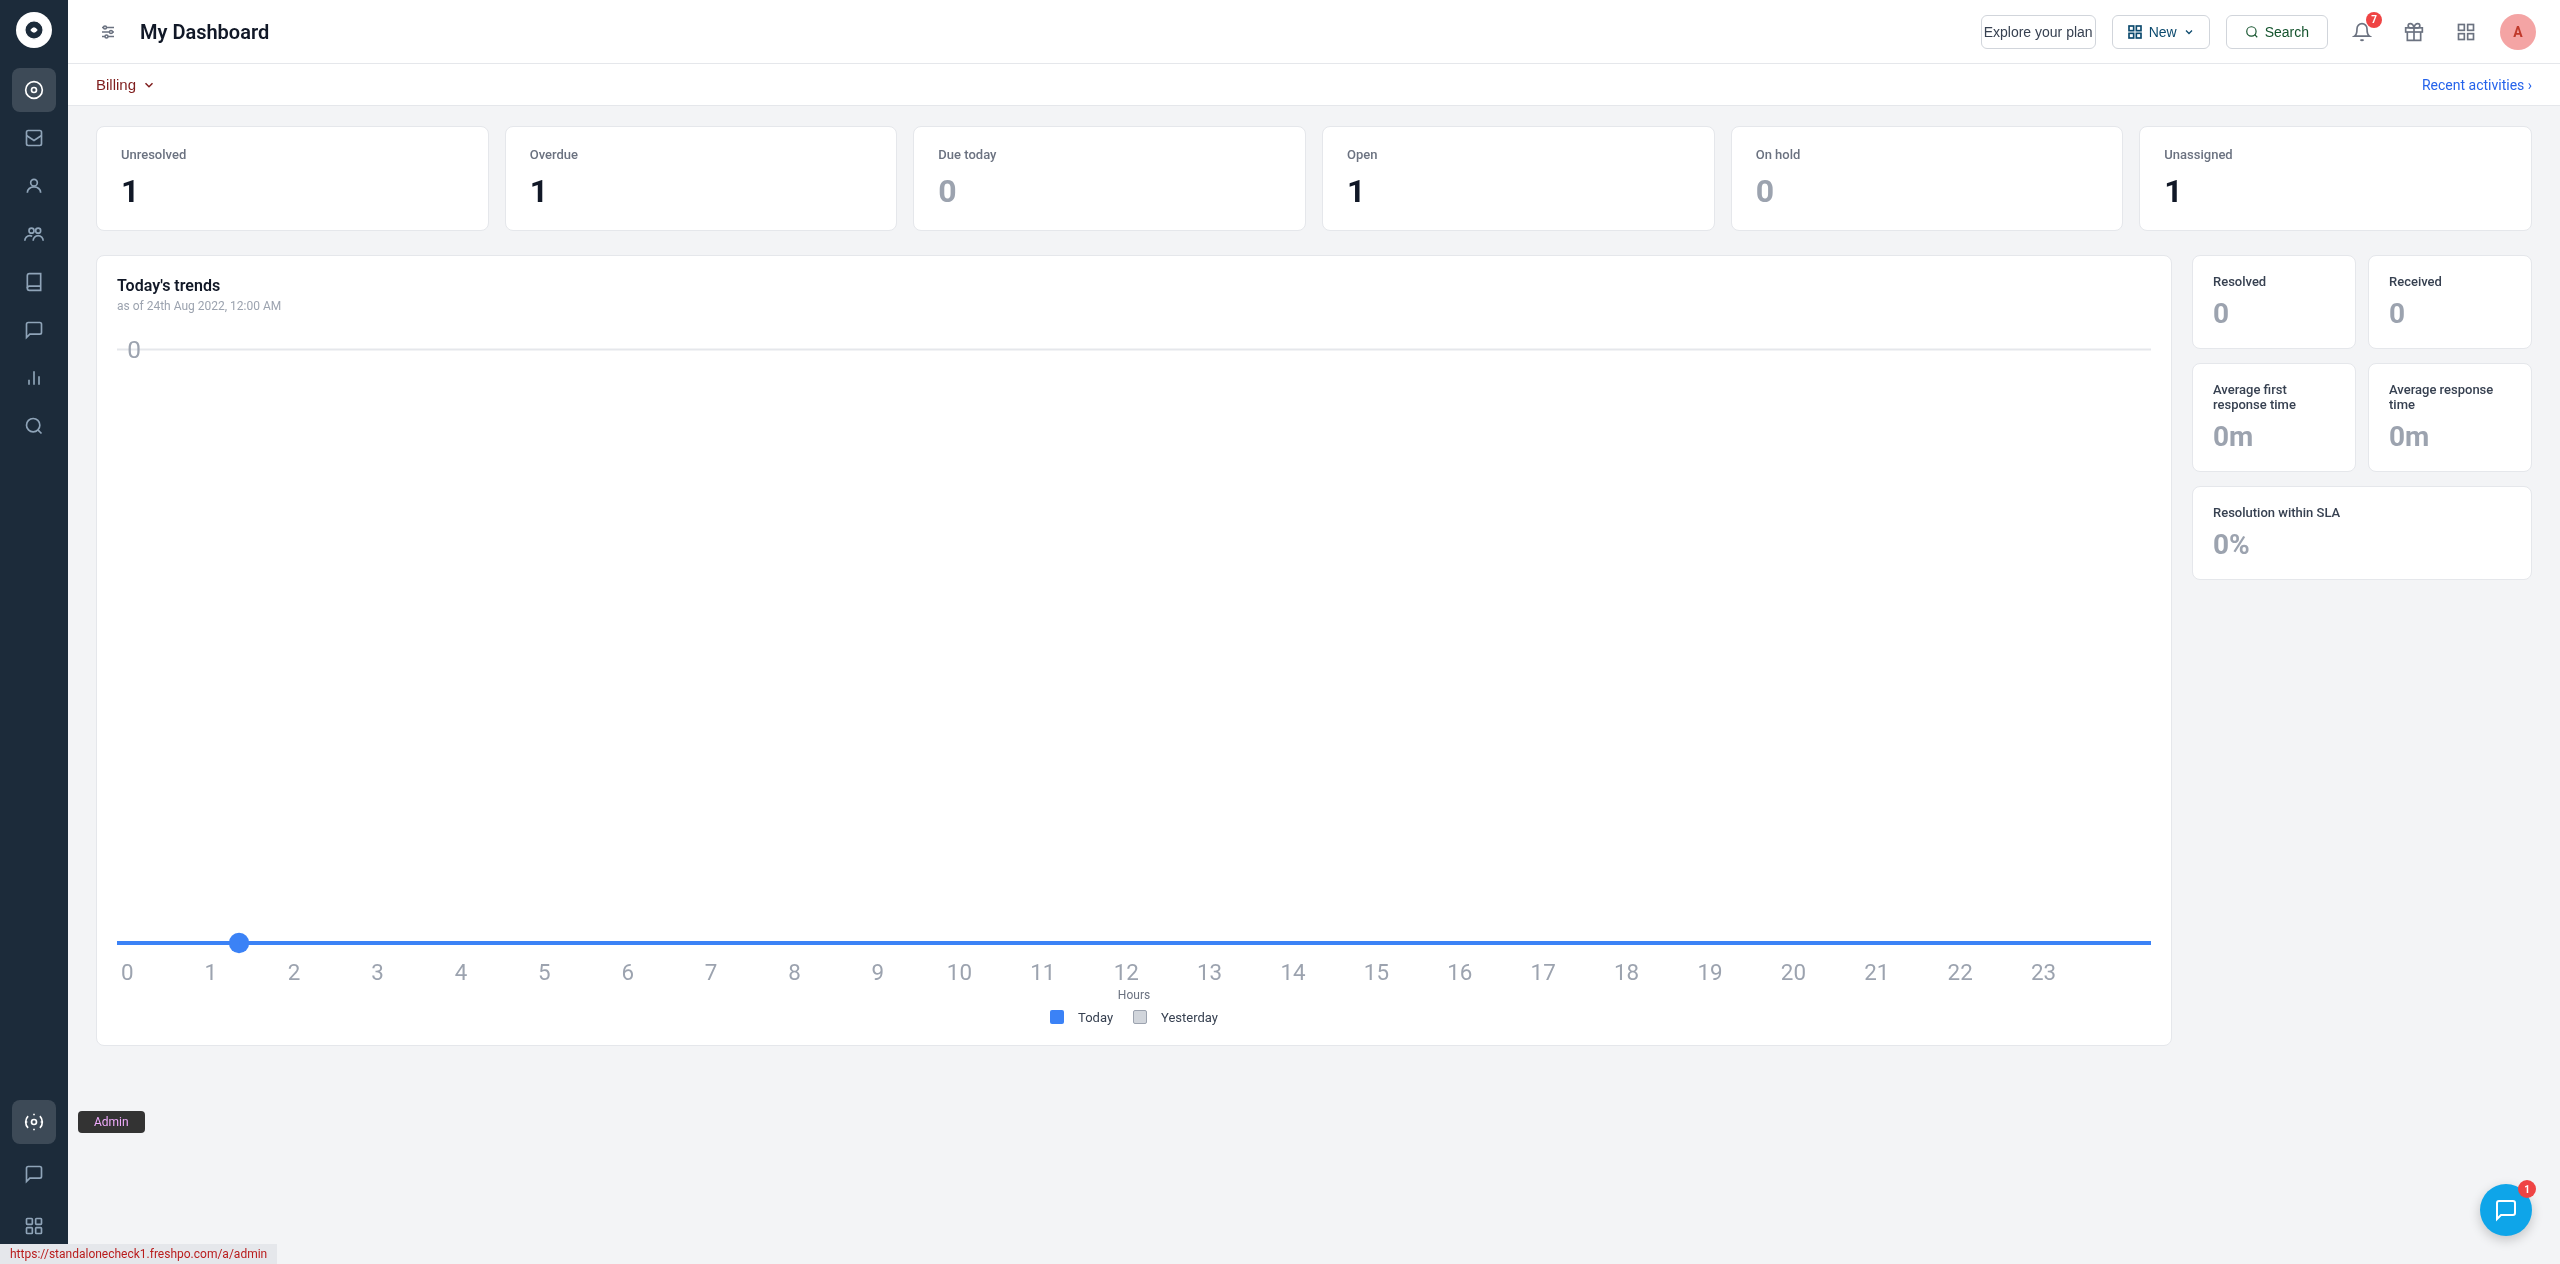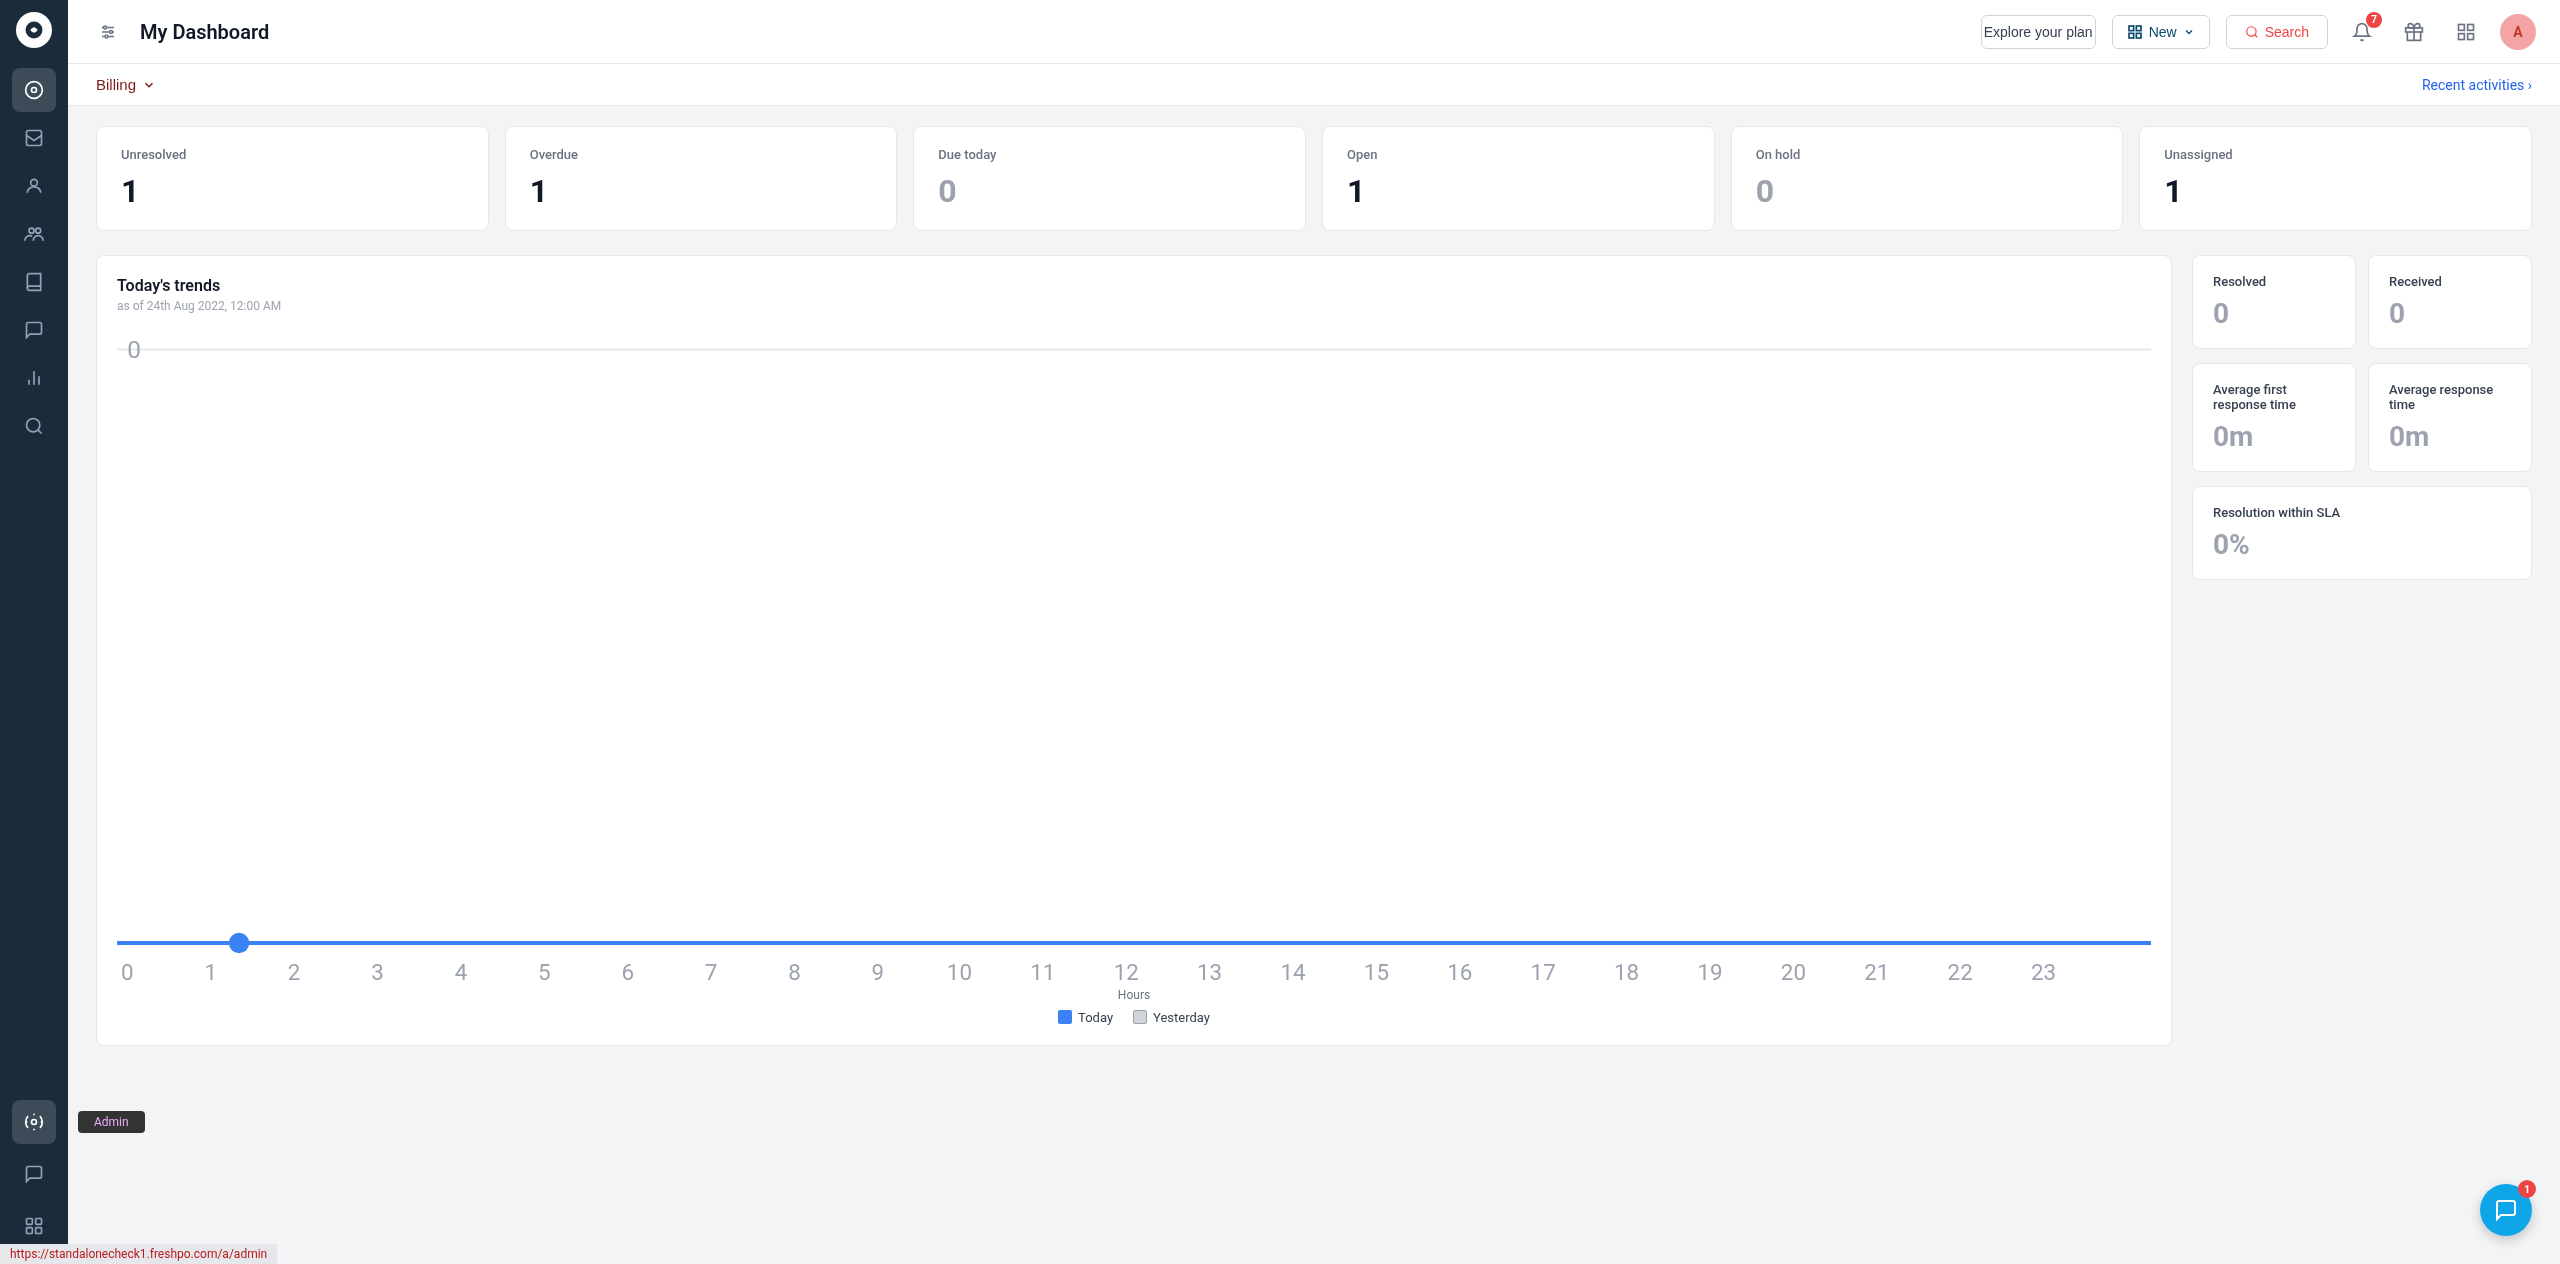--- a/index.html
+++ b/index.html
@@ -104,21 +104,21 @@
       cursor: pointer;
       font-size: 14px;
       font-weight: 500;
       display: flex;
       align-items: center;
       gap: 6px;
     }
     .btn-search {
       border: 1px solid #d1d5db;
       background: #fff;
-      color: #ef4444;
+      color: #14532d;
       padding: 8px 18px;
       border-radius: 6px;
       cursor: pointer;
       font-size: 14px;
       display: flex;
       align-items: center;
       gap: 6px;
     }
     .topbar-icon-btn {
       width: 36px; height: 36px;
@@ -241,21 +241,21 @@
 
     
     .chart-legend {
       display: flex;
       gap: 20px;
       justify-content: center;
       margin-top: 8px;
       font-size: 13px;
       color: #374151;
     }
-    .legend-item { display: flex; align-items: center; gap: 6px; }
+    .legend-item { display: flex; align-items: center; gap: 14px; }
     .legend-dot { width: 14px; height: 14px; border-radius: 2px; }
     .legend-dot.today { background: #3b82f6; }
     .legend-dot.yesterday { background: #d1d5db; border: 1px solid #9ca3af; }
 
     
     .stats-panel {
       width: 340px;
       display: flex;
       flex-direction: column;
       gap: 2px;

